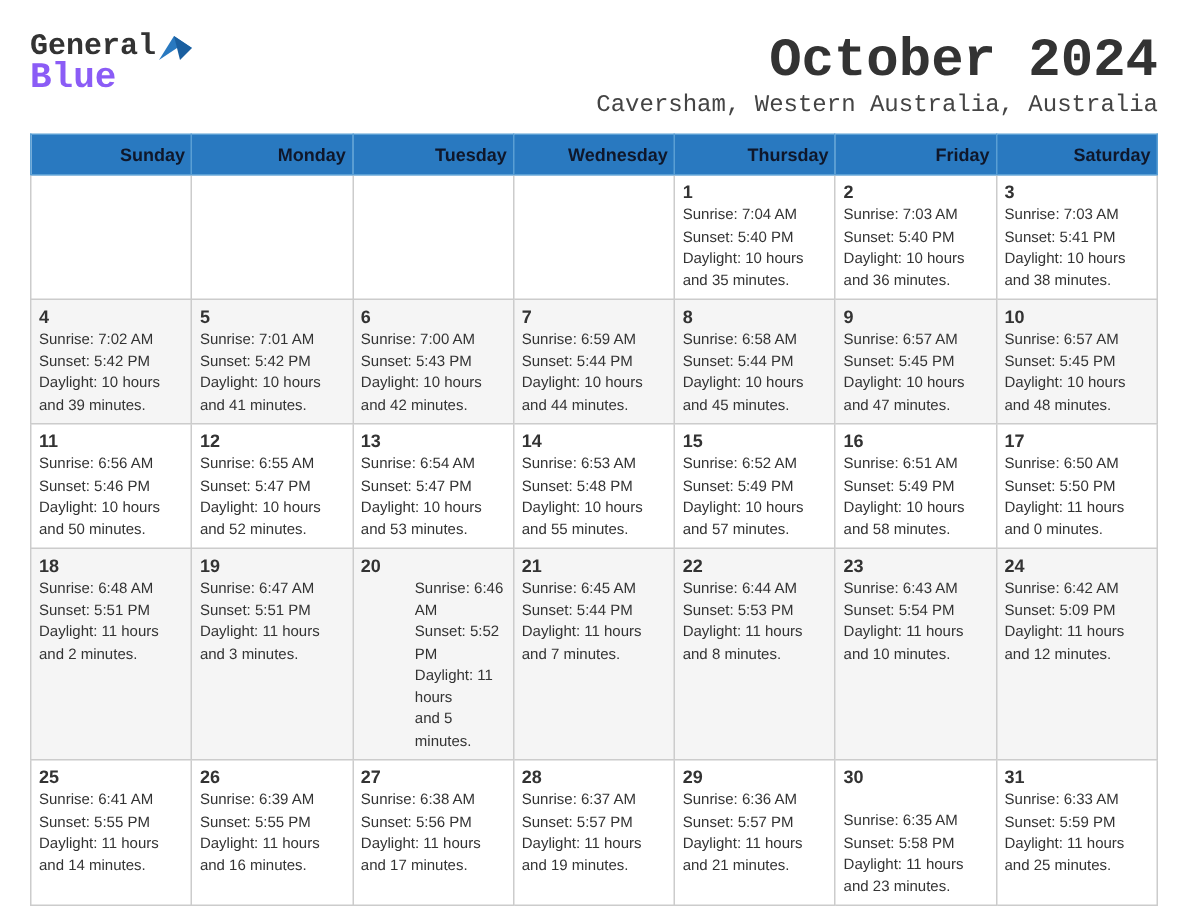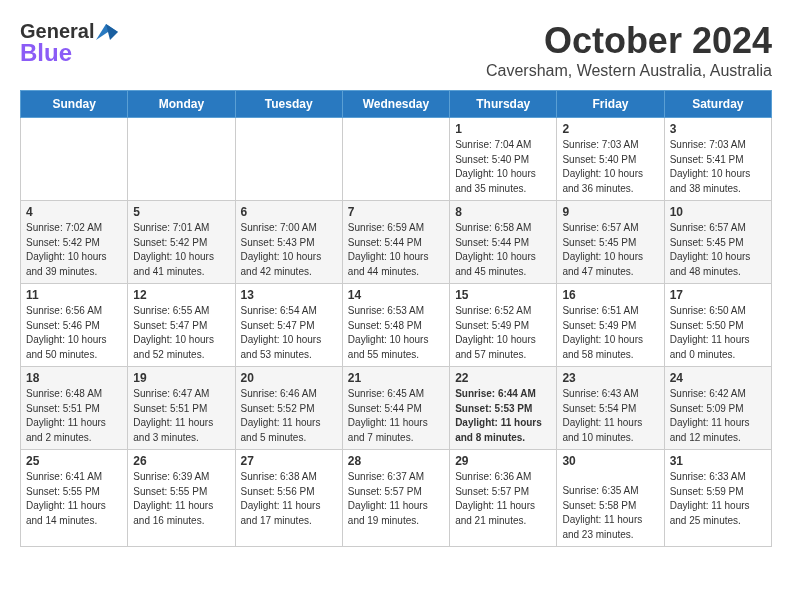--- a/index.html
+++ b/index.html
@@ -8,20 +8,21 @@
       background: #fff;
       width: 792px;
       min-height: 612px;
       padding: 20px;
     }
     .header {
       display: flex;
       align-items: flex-start;
       justify-content: space-between;
       margin-bottom: 10px;
+      font-family: Liberation Mono, monospace;
     }
     .logo {
       display: flex;
       flex-direction: column;
       align-items: flex-start;
     }
     .title-block {
       text-align: right;
     }
     .month-title {
@@ -34,25 +35,25 @@
       color: #444;
       font-weight: normal;
     }
     table {
       width: 100%;
       border-collapse: collapse;
       table-layout: fixed;
     }
     thead tr th {
       background-color: #2979c0;
-      color: #ffffff;
+      color: #0f172a;
       font-size: 12px;
       font-weight: bold;
       padding: 6px 4px;
-      text-align: center;
+      text-align: right;
       border: 1px solid #5a9fd4;
     }
     tbody tr td {
       vertical-align: top;
       border: 1px solid #ccc;
       padding: 4px 5px;
       font-size: 10.5px;
       color: #333;
       height: 80px;
       background: #fff;
@@ -246,35 +247,35 @@
         </td>
         <td>
           <div class="day-num">19</div>
           <div class="day-info" style="white-space: pre-line;">Sunrise: 6:47 AM
 Sunset: 5:51 PM
 Daylight: 11 hours
 and 3 minutes.</div>
         </td>
         <td>
           <div class="day-num">20</div>
-          <div class="day-info" style="white-space: pre-line;">Sunrise: 6:46 AM
+          <div class="day-info" style="white-space: pre-line; margin-left: 36px;">Sunrise: 6:46 AM
 Sunset: 5:52 PM
 Daylight: 11 hours
 and 5 minutes.</div>
         </td>
         <td>
           <div class="day-num">21</div>
           <div class="day-info" style="white-space: pre-line;">Sunrise: 6:45 AM
 Sunset: 5:44 PM
 Daylight: 11 hours
 and 7 minutes.</div>
         </td>
         <td>
           <div class="day-num">22</div>
-          <div class="day-info" style="white-space: pre-line; font-weight: bold;">Sunrise: 6:44 AM
+          <div class="day-info" style="white-space: pre-line;">Sunrise: 6:44 AM
 Sunset: 5:53 PM
 Daylight: 11 hours
 and 8 minutes.</div>
         </td>
         <td>
           <div class="day-num">23</div>
           <div class="day-info" style="white-space: pre-line;">Sunrise: 6:43 AM
 Sunset: 5:54 PM
 Daylight: 11 hours
 and 10 minutes.</div>

